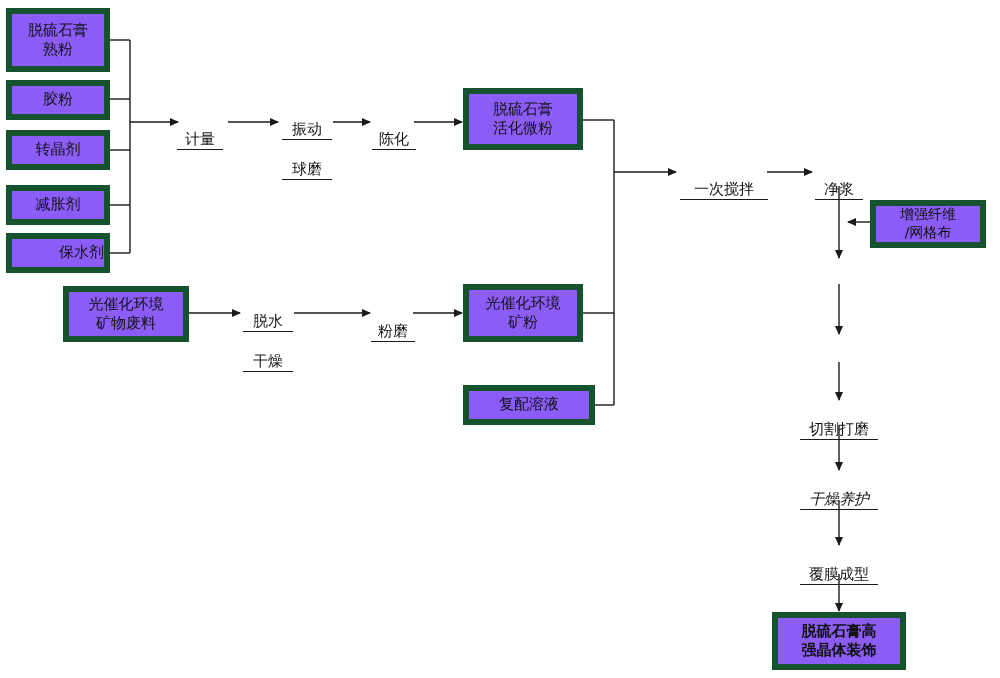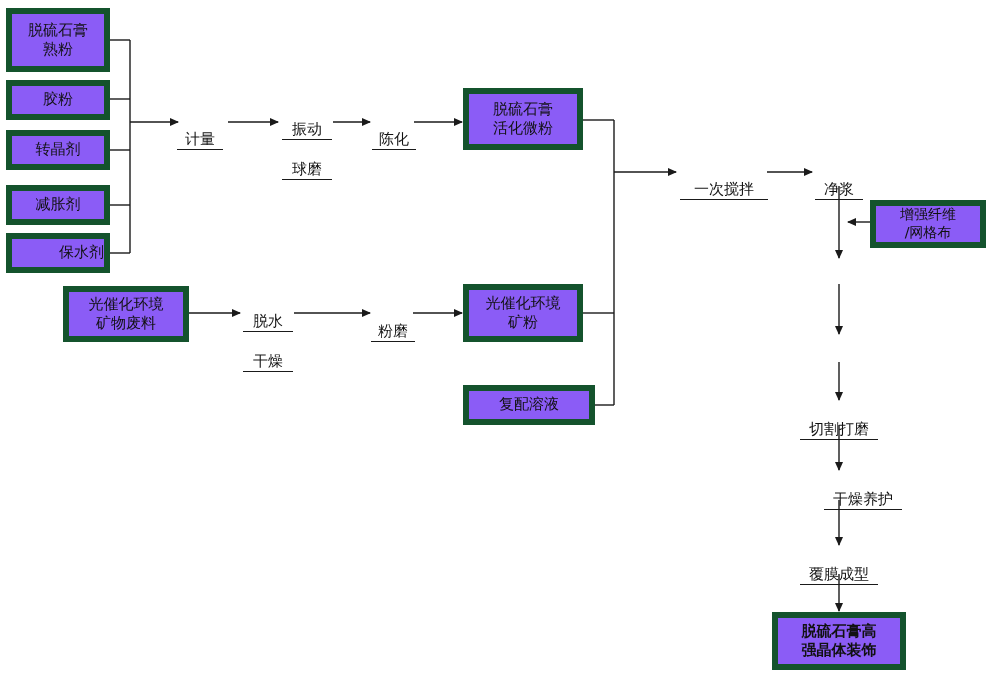--- a/index.html
+++ b/index.html
@@ -194,21 +194,21 @@
     <span>增强纤维
 /网格布</span>
   </div>
 
 
 
   <div class="underlined fs15" style="left:800px; top:400px; width:78px;">
     <span class="u">切割打磨</span>
   </div>
 
-  <div class="underlined fs15" style="left:824px; top:470px; width:78px;">
+  <div class="underlined fs15" style="left:800px; top:470px; width:78px;font-style:italic;">
     <span class="u">干燥养护</span>
   </div>
 
   <div class="underlined fs15" style="left:800px; top:545px; width:78px;">
     <span class="u">覆膜成型</span>
   </div>
 
   <div class="node boxed fs15 bold" style="left:772px; top:612px; width:134px; height:58px;">
     <span>脱硫石膏高
 强晶体装饰</span>

